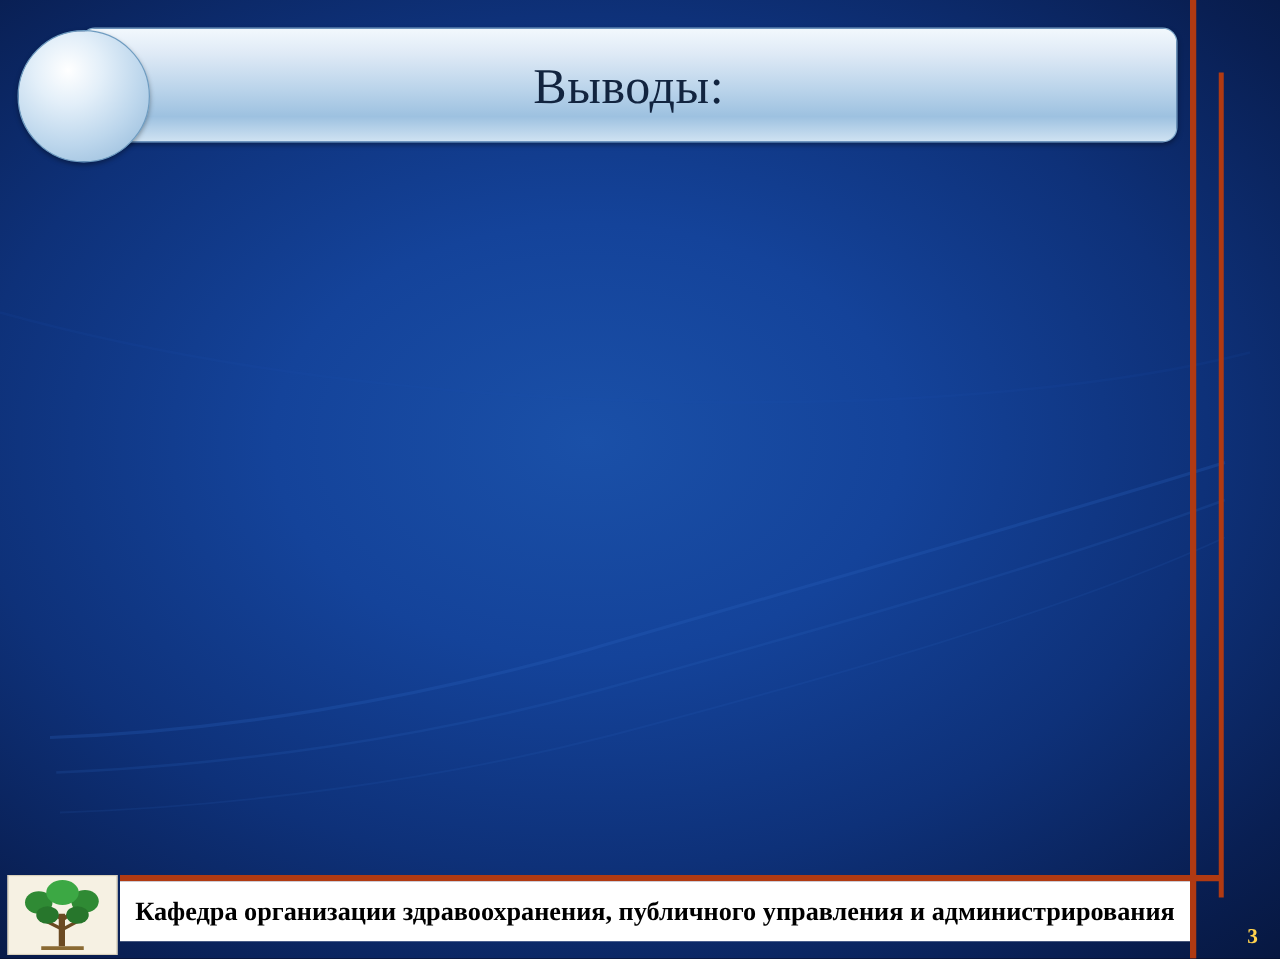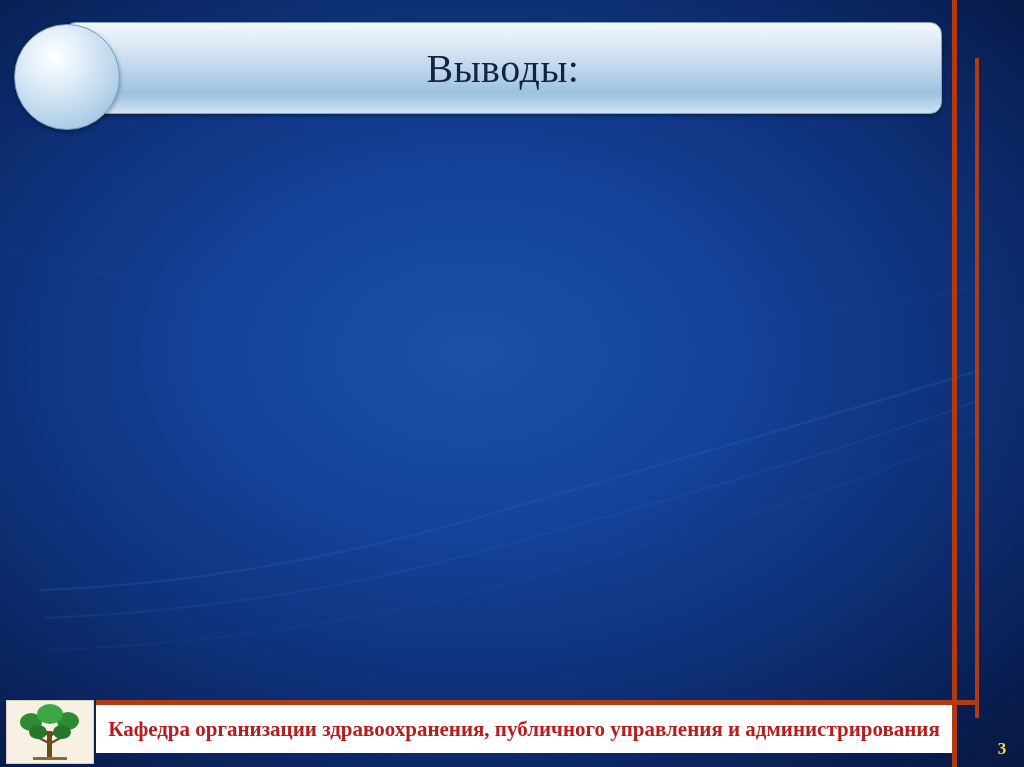--- a/index.html
+++ b/index.html
@@ -117,21 +117,21 @@
     left: 0;
     top: 0;
     width: 856px;
     height: 48px;
     display: flex;
     align-items: center;
     justify-content: center;
     font-family: "Liberation Serif", serif;
     font-weight: bold;
     font-size: 21px;
-    color: #b91c1c;
+    color: #000000;
     white-space: nowrap;
   }
   
   #logo-box {
     position: absolute;
     left: 6px;
     top: 700px;
     width: 86px;
     height: 62px;
     background: #f6f1e3;

